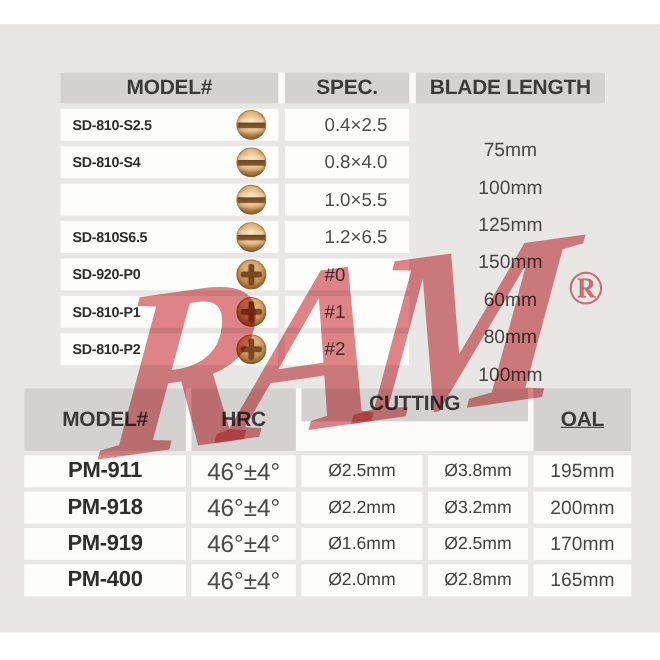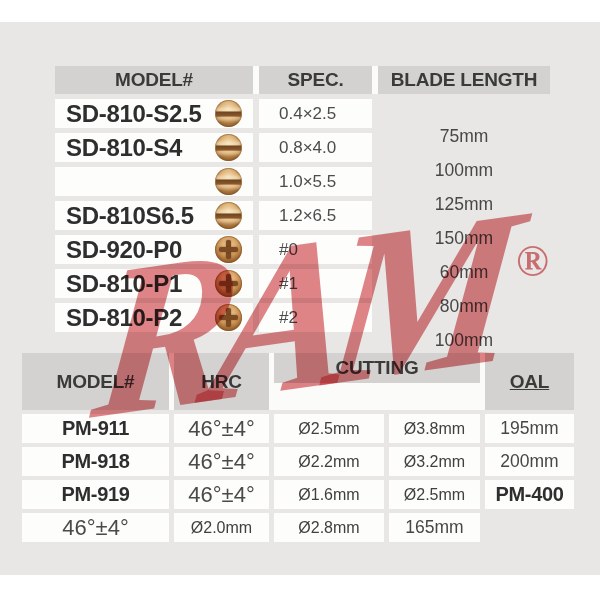--- a/index.html
+++ b/index.html
@@ -45,27 +45,27 @@
     grid-template-columns: 198px 113px 172px;
     grid-template-rows: 28px repeat(7, 29px);
     gap: 5px 6px;
   }
   .t1 .underlay { height: 28px; }
   .t1 .th { font-size: 19px; letter-spacing: -0.2px; }
   .t1 .cell-model {
     justify-content: flex-start;
     padding-left: 11px;
     font-weight: bold;
-    font-size: 24px;
+    font-size: 13px;
     letter-spacing: -0.3px;
     color: #2e2e2e;
   }
   .t1 .cell-spec {
     justify-content: flex-start;
-    padding-left: 20px;
+    padding-left: 36px;
     font-size: 17px;
     color: #4c4c4c;
   }
   .t1 .cell-len { font-size: 17.5px; color: #474747; margin-top: 37px; }
 
   
   .screw-icon {
     position: absolute; right: 11px; top: 50%;
     width: 27px; height: 27px;
     margin-top: -13.5px;
@@ -219,20 +219,21 @@
     <div class="cell cell-model">PM-918</div>
     <div class="cell cell-hrc">46°±4°</div>
     <div class="cell cell-dia">Ø2.2mm</div>
     <div class="cell cell-dia">Ø3.2mm</div>
     <div class="cell cell-oal">200mm</div>
 
     <div class="cell cell-model">PM-919</div>
     <div class="cell cell-hrc">46°±4°</div>
     <div class="cell cell-dia">Ø1.6mm</div>
     <div class="cell cell-dia">Ø2.5mm</div>
+    <div class="cell cell-oal">170mm</div>
 
     <div class="cell cell-model">PM-400</div>
     <div class="cell cell-hrc">46°±4°</div>
     <div class="cell cell-dia">Ø2.0mm</div>
     <div class="cell cell-dia">Ø2.8mm</div>
     <div class="cell cell-oal">165mm</div>
   </div>
 
   <div class="wm-letters">RAM</div>
   <div class="wm-reg">®</div>

